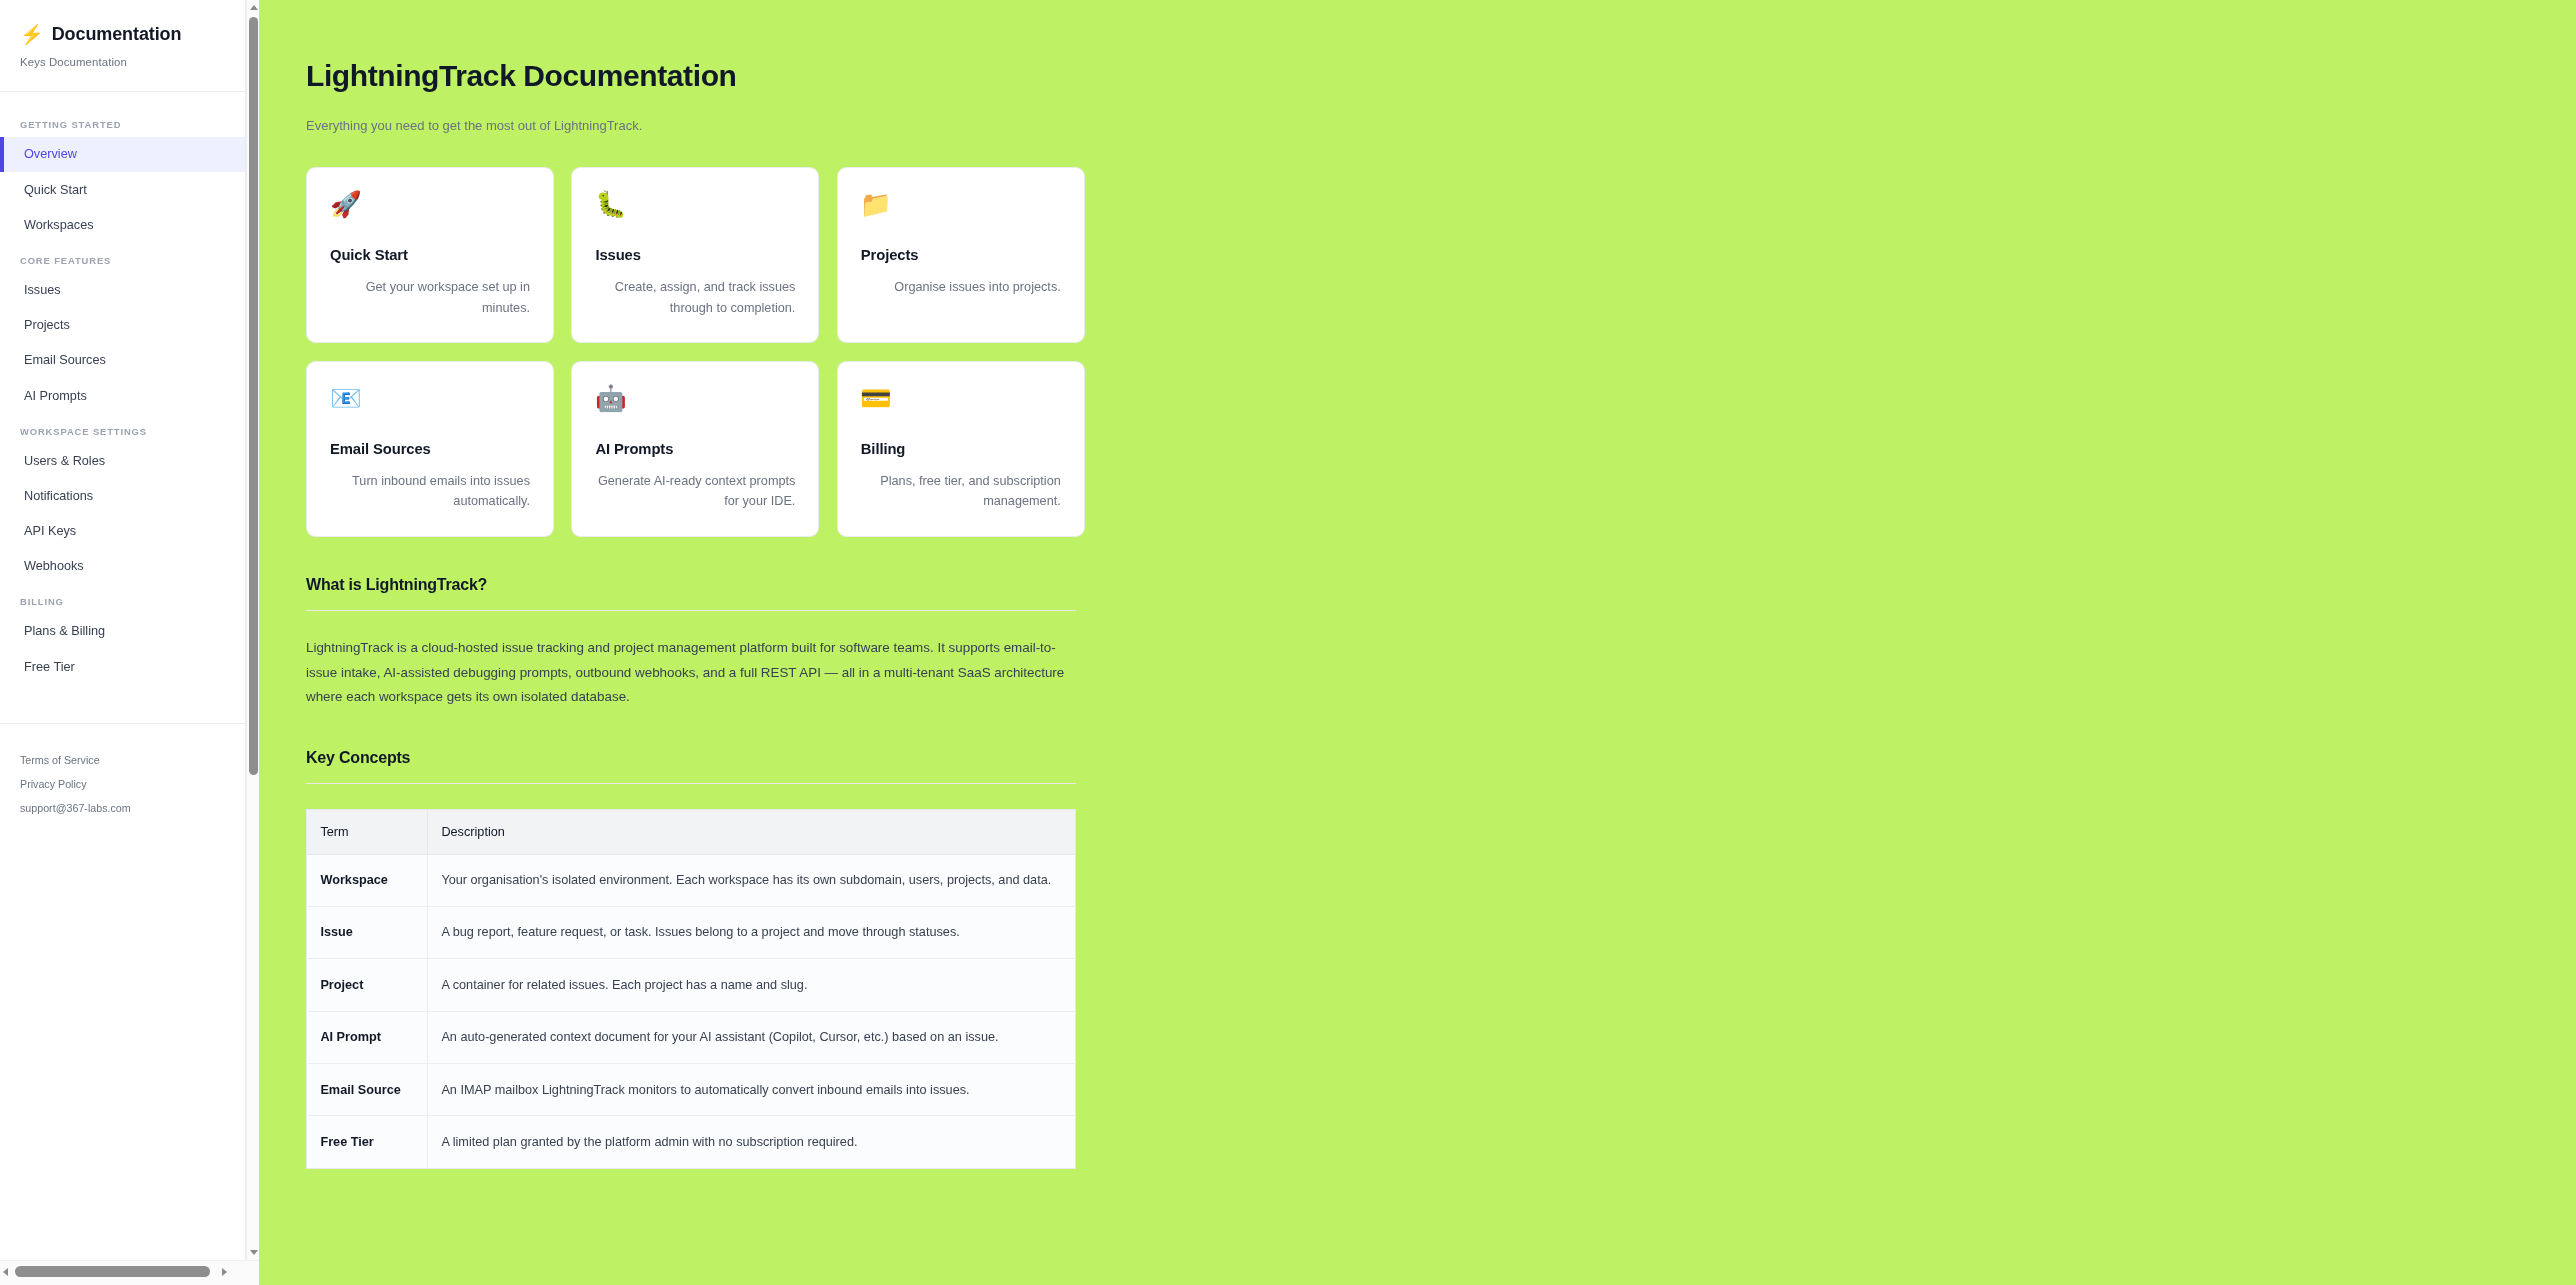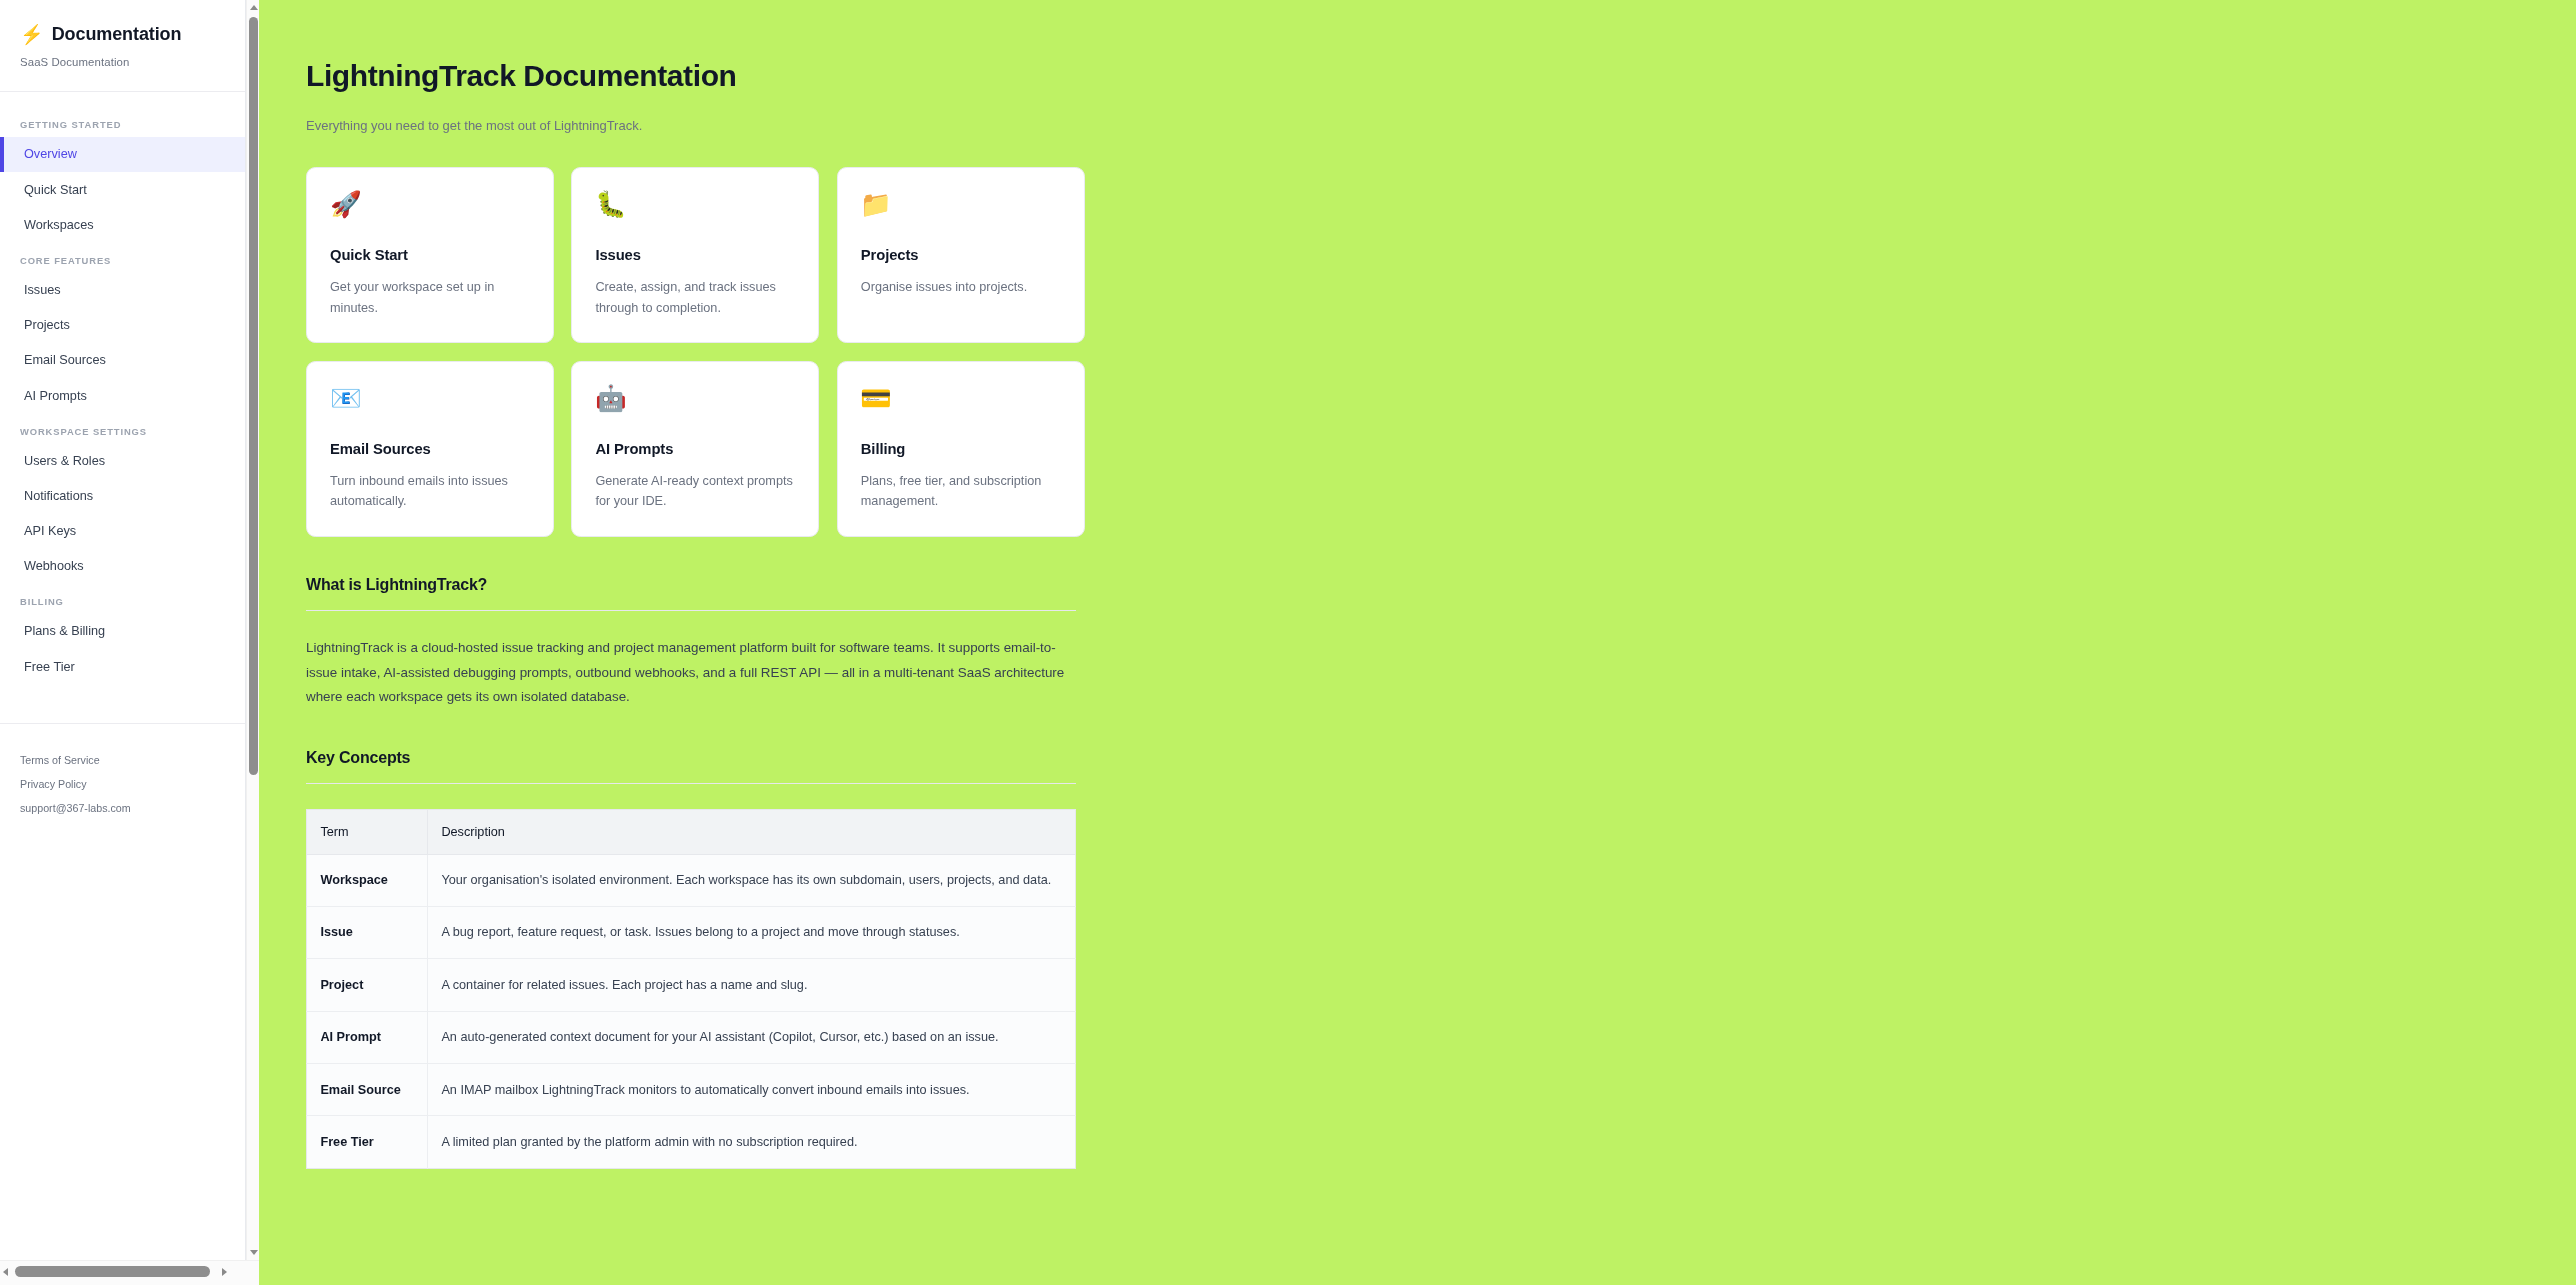--- a/index.html
+++ b/index.html
@@ -219,20 +219,21 @@
     font-size: 14.8px;
     font-weight: 700;
     color: #111827;
     letter-spacing: -0.1px;
   }
   .card-desc {
     margin-top: 14px;
     font-size: 12.7px;
     color: #6b7280;
     line-height: 1.62;
+    text-align: right;
   }
 
   
   .section {
     margin-top: 39px;
   }
   .section-heading {
     font-size: 16px;
     font-weight: 700;
     color: #111827;
@@ -289,21 +290,21 @@
 <div class="app">
 
   <div class="sidebar-wrap">
     <aside class="sidebar">
 
       <div class="brand-block">
         <div class="brand-row">
           <span class="bolt-icon">⚡</span>
           <span class="brand-name">Documentation</span>
         </div>
-        <div class="brand-sub">SaaS Documentation</div>
+        <div class="brand-sub">Keys Documentation</div>
       </div>
 
       <nav class="nav">
 
         <div class="nav-section">
           <div class="nav-section-label">GETTING STARTED</div>
           <a class="nav-item active" href="#">Overview</a>
           <a class="nav-item" href="#">Quick Start</a>
           <a class="nav-item" href="#">Workspaces</a>
         </div>

